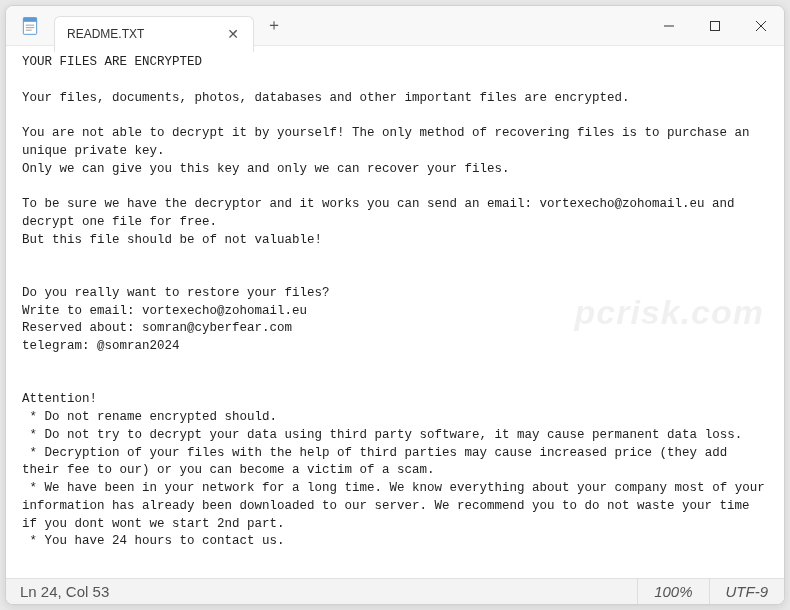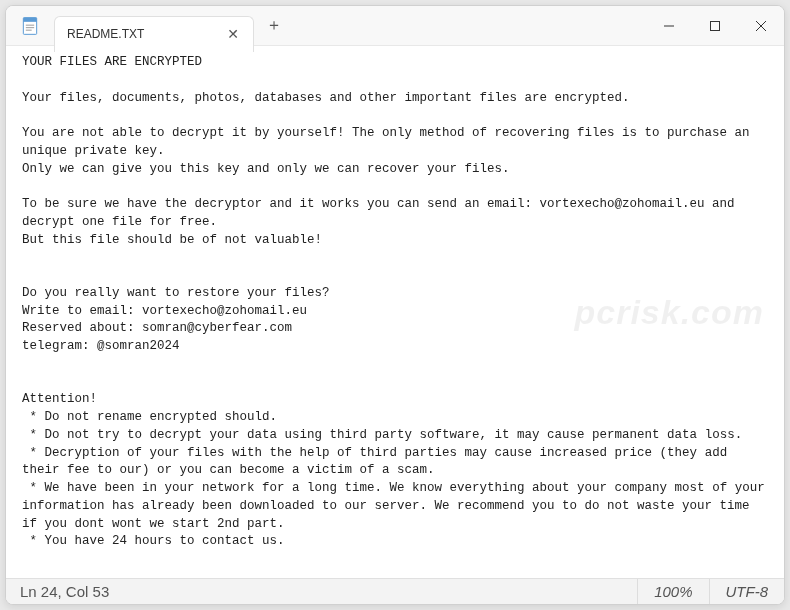--- a/index.html
+++ b/index.html
@@ -226,16 +226,16 @@
 <span> * Do not try to decrypt your data using third party software, it may cause permanent data loss.</span>
 <span> * Decryption of your files with the help of third parties may cause increased price (they add their fee to our) or you can become a victim of a scam.</span>
 <span> * We have been in your network for a long time. We know everything about your company most of your information has already been downloaded to our server. We recommend you to do not waste your time if you dont wont we start 2nd part.</span>
 <span> * You have 24 hours to contact us.</span>
 <div class="watermark">pcrisk.com</div></div>
 
   <div class="statusbar">
     <div class="status-left">Ln 24, Col 53</div>
     <div class="status-spacer"></div>
     <div class="status-cell">100%</div>
-    <div class="status-cell">UTF-8</div>
+    <div class="status-cell">UTF-9</div>
   </div>
 
 </div>
 
 </body></html>

